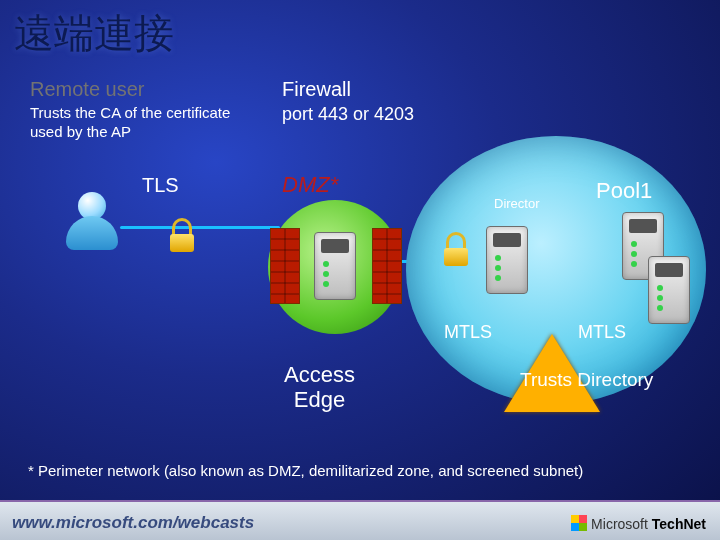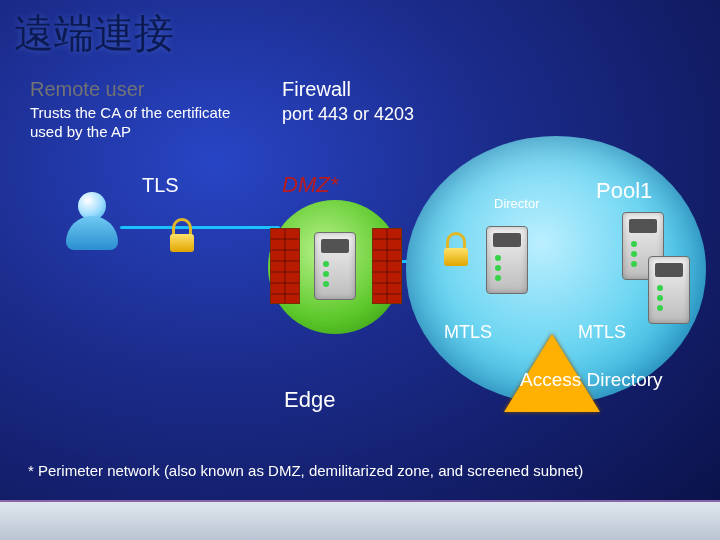--- a/index.html
+++ b/index.html
@@ -95,21 +95,21 @@
 
 <div class="firewall-heading">Firewall</div>
 <div class="firewall-ports">port 443 or 4203</div>
 <div class="dmz-label">DMZ*</div>
 
 <div class="green-disk" style="left:268px;top:200px"></div>
 <div class="firewall-bricks" style="left:270px;top:228px"></div>
 <div class="firewall-bricks" style="left:372px;top:228px"></div>
 <div class="server" style="left:314px;top:232px"></div>
 <div class="access-edge">
-  <br>
+  <span>Access</span><br>
   <span>Edge</span>
 </div>
 
 <div class="blob"></div>
 <div class="lock" style="left:444px;top:236px">
     <div class="sh"></div>
     <div class="body"></div>
   </div>
 
 <div class="server" style="left:486px;top:226px"></div>
@@ -117,19 +117,23 @@
 
 <div class="server" style="left:622px;top:212px"></div>
 <div class="server" style="left:648px;top:256px"></div>
 <div class="pool1-label">Pool1</div>
 
 <div class="mtls1">MTLS</div>
 <div class="mtls2">MTLS</div>
 
 <div class="triangle" style="left:504px;top:334px"></div>
 <div class="ad-label">
-  <span>Access Directory</span>
+  <span>Trusts Directory</span>
 </div>
 
 <div class="footnote">* Perimeter network (also known as DMZ, demilitarized zone, and screened subnet)</div>
 
 <div class="footer-bar">
+  <div class="footer-url">www.microsoft.com/webcasts</div>
+  <div class="technet">
+    <span class="ms-flag"></span><span>Microsoft </span><b>TechNet</b>
+  </div>
 </div>
 
 </body></html>

